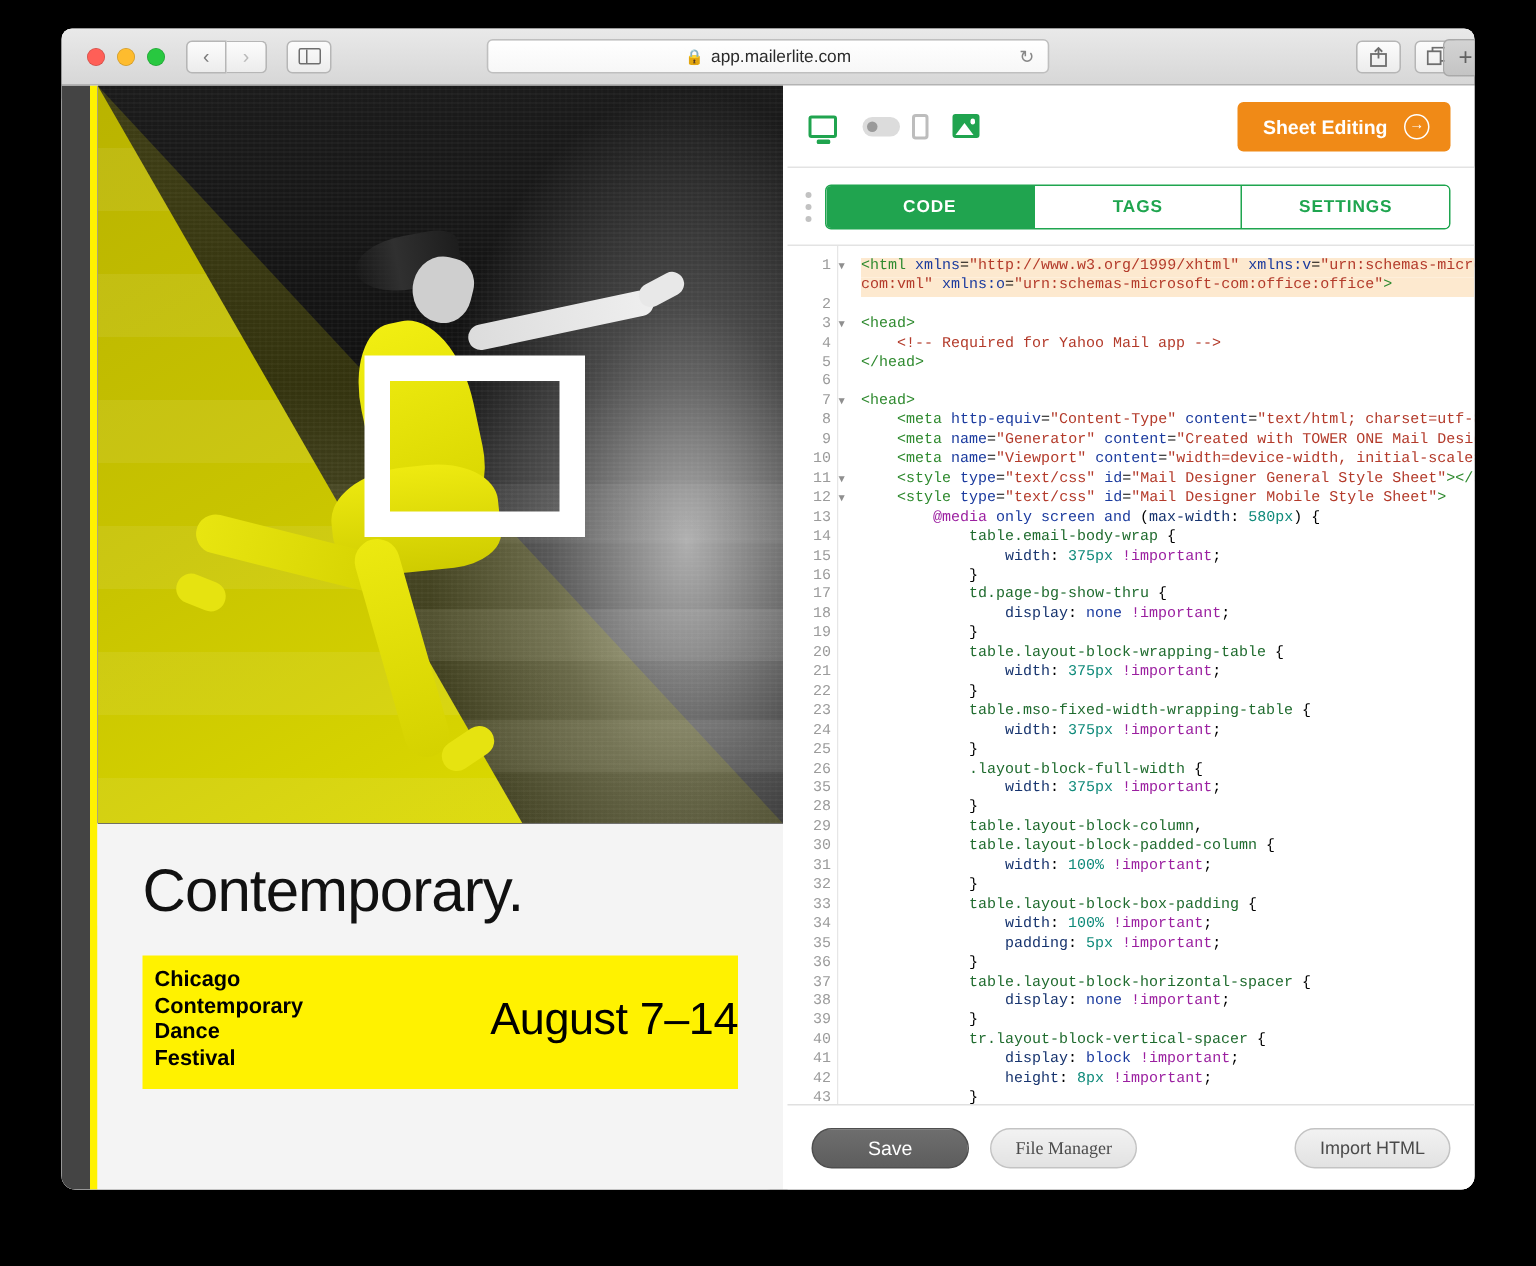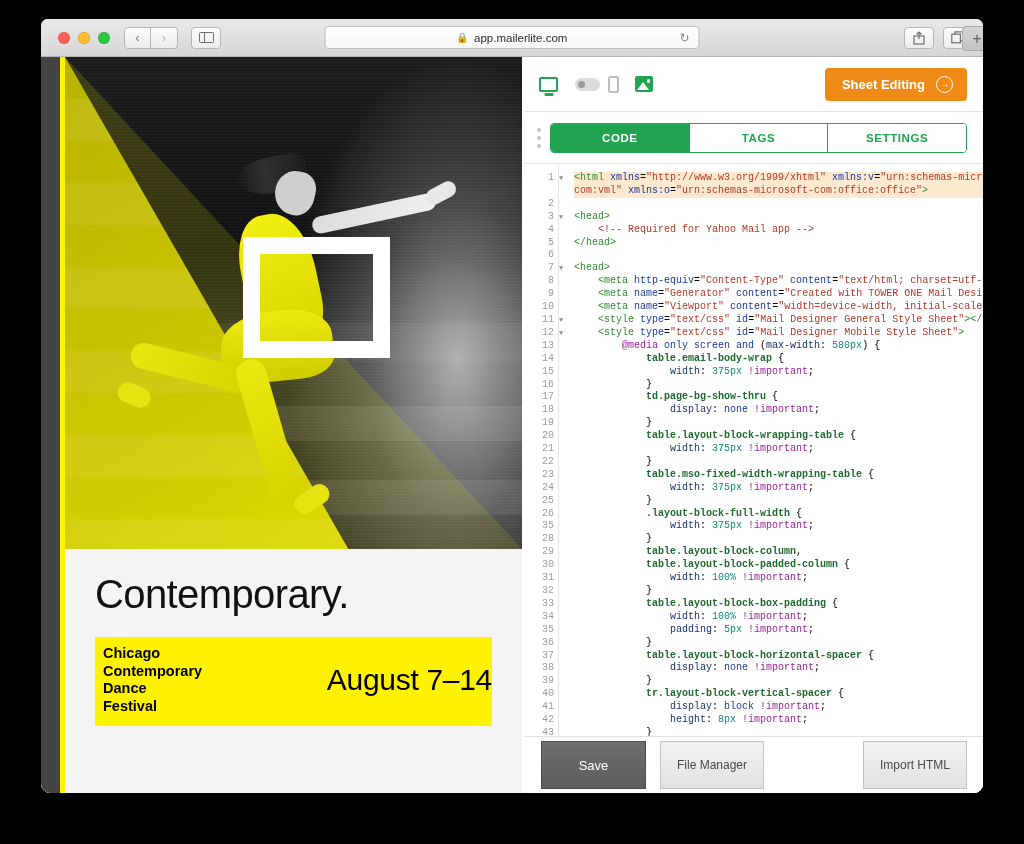--- a/index.html
+++ b/index.html
@@ -355,47 +355,47 @@
     padding: 8px 0 0 6px;
     overflow: hidden;
     white-space: pre;
   }
   #code-text .row { height: 12.92px; }
   #code-text .row.hl { background: #fde9cf; }
   .t-tag  { color: #2f8a2f; }
   .t-attr { color: #1a3a9e; }
   .t-val  { color: #b33a2a; }
   .t-cmt  { color: #b33a2a; }
-  .t-sel  { color: #1f6b2e; font-weight: bold; }
+  .t-sel  { color: #1f6b2e; }
   .t-prop { color: #16336e; }
   .t-num  { color: #0f8a7a; }
   .t-imp  { color: #9b1fa0; }
   .t-kw   { color: #1a3a9e; }
 
   
   #editor-footer {
     flex: 0 0 57px; height: 57px;
     border-top: 1px solid #e0e0e0;
     display: flex; align-items: center;
     padding: 0 16px 0 16px;
     background: #fff;
   }
   .btn {
-    border-radius: 0; font-size: 12px;
-    height: 48px; padding: 0 16px;
+    border-radius: 15px; font-size: 12px;
+    height: 27px; padding: 0 16px;
     display:flex; align-items:center; justify-content:center;
     cursor:pointer; font-family: "Liberation Sans", sans-serif;
   }
   #btn-save {
     background: linear-gradient(to bottom,#6e6e6e,#5d5d5d);
     color:#fff; border:1px solid #4e4e4e; min-width: 105px; font-size: 13px;
   }
   #btn-filemanager {
     background: linear-gradient(to bottom,#f2f2f2,#e2e2e2);
-    color:#4a4a4a; border:1px solid #c3c3c3; margin-left: 14px;
+    color:#4a4a4a; border:1px solid #c3c3c3; margin-left: 14px; font-family: Liberation Serif, serif;
   }
   #btn-importhtml {
     background: linear-gradient(to bottom,#f2f2f2,#e2e2e2);
     color:#4a4a4a; border:1px solid #c3c3c3; margin-left: auto;
   }
 </style>
 </head>
 <body>
 
 <div id="desktop">

